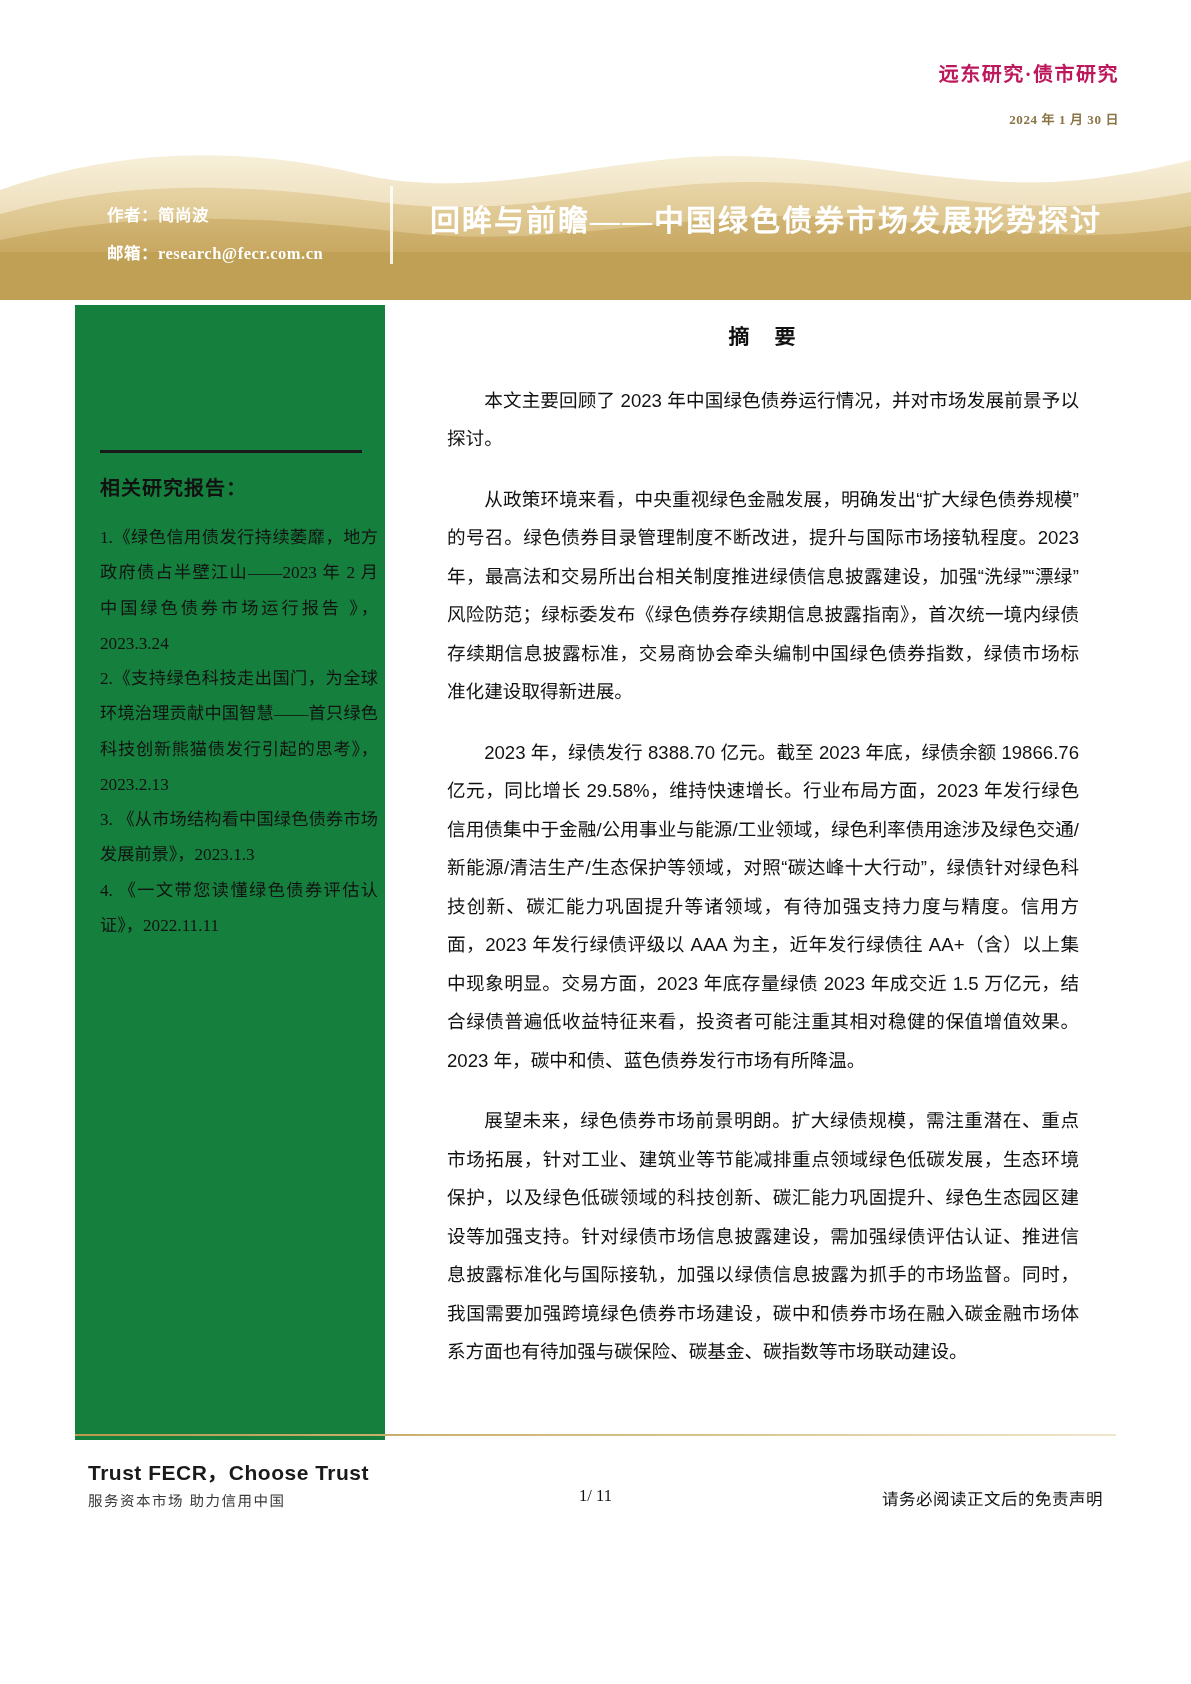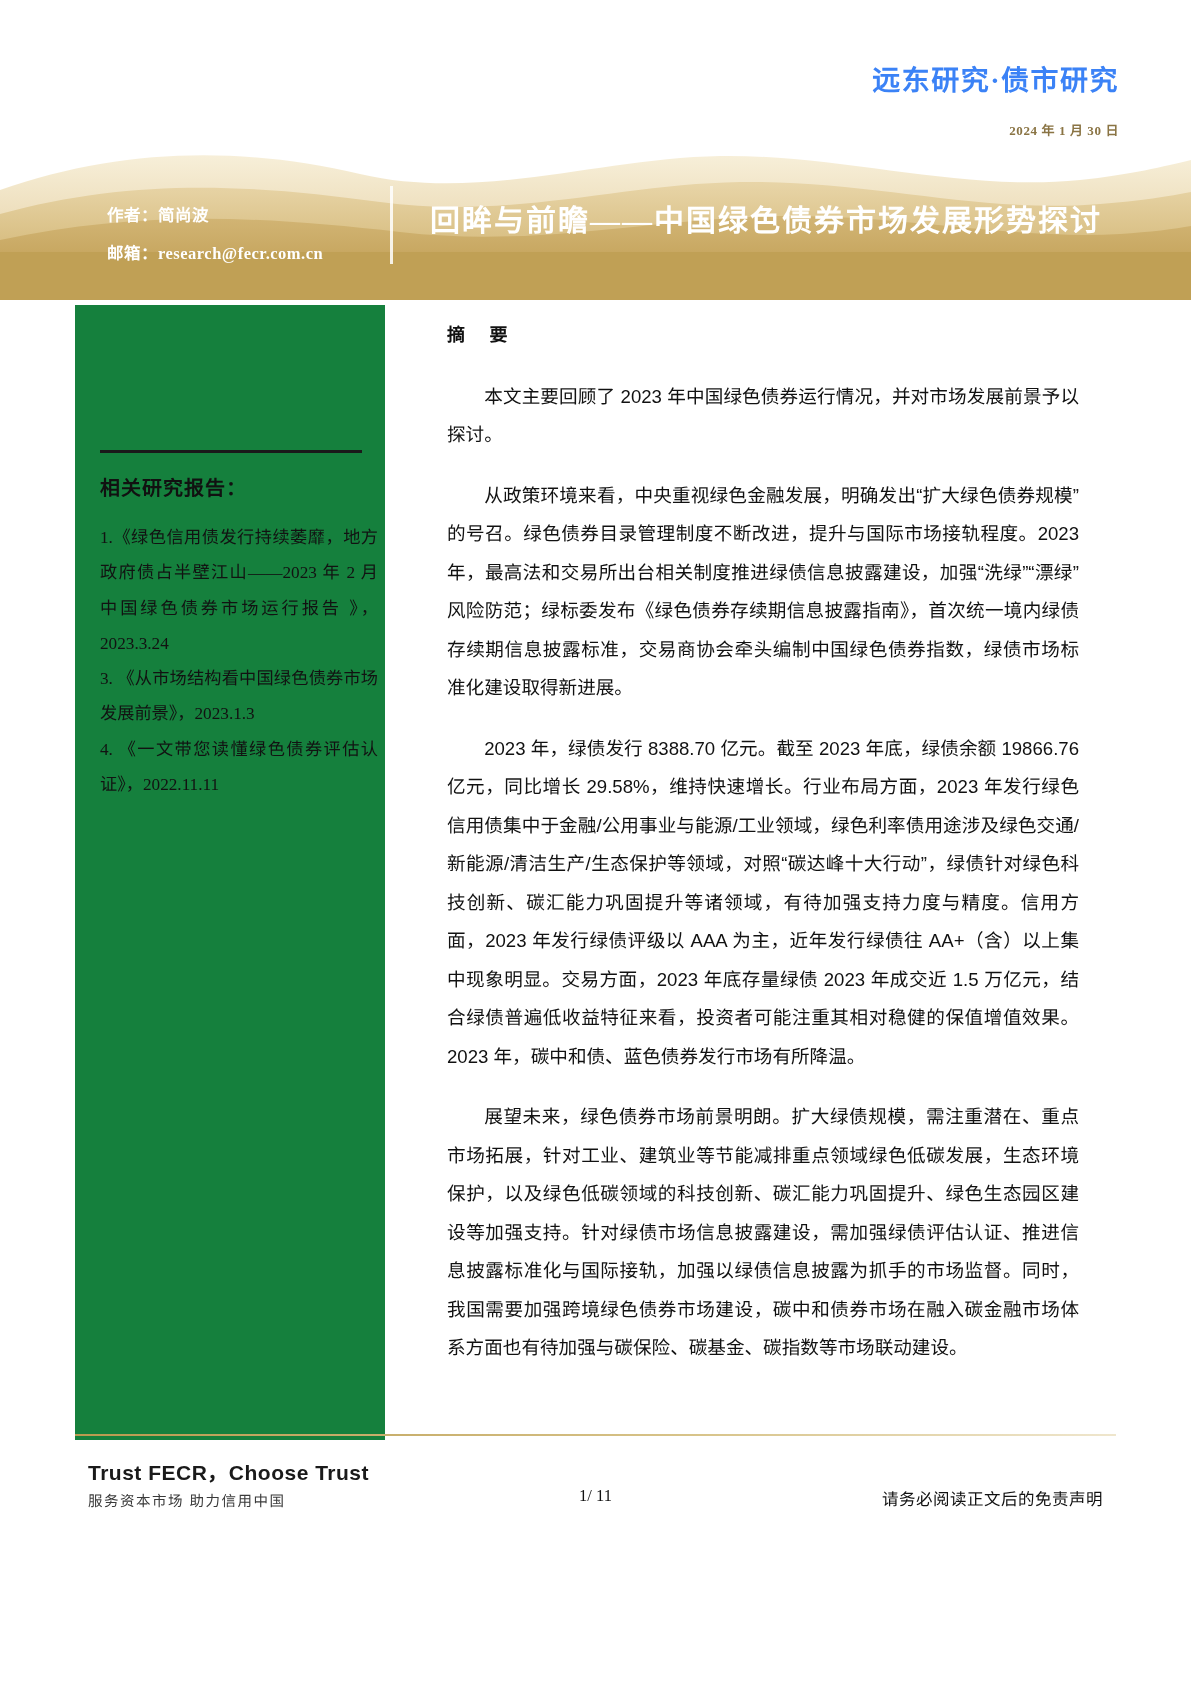--- a/index.html
+++ b/index.html
@@ -58,23 +58,23 @@
   }
 
   .header-right {
     position: absolute;
     right: 72px;
     top: 58px;
     text-align: right;
   }
   .header-series {
     font-family: "Liberation Serif", "DejaVu Serif", serif;
-    font-size: 28px;
-    font-weight: bold;
-    color: #3b82f6;
+    font-size: 20px;
+    font-weight: bold;
+    color: #be185d;
     letter-spacing: 1.5px;
   }
   .header-date {
     margin-top: 22px;
     font-family: "Liberation Serif", "DejaVu Serif", serif;
     font-size: 13px;
     font-weight: bold;
     color: #8a7444;
     letter-spacing: 0.6px;
   }
@@ -188,21 +188,22 @@
     padding: 0;
   }
 
   .main-col {
     position: absolute;
     left: 447px;
     top: 0;
     width: 640px;
   }
   .abstract-title {
-    font-size: 18px;
+    text-align: center;
+    font-size: 21px;
     font-weight: bold;
     letter-spacing: 10px;
     color: #111;
     margin: 20px 0 0 0;
     font-family: "Liberation Serif", "DejaVu Serif", serif;
   }
   .para {
     font-size: 18.6px;
     line-height: 2.07;
     color: #111;
@@ -317,20 +318,21 @@
   </div>
 </div>
 
 <div class="content">
 
   <aside class="sidebar">
     <div class="sidebar-rule"></div>
     <div class="sidebar-heading">相关研究报告：</div>
     <div class="sidebar-list">
       <p class="sidebar-item">1.《绿色信用债发行持续萎靡，地方政府债占半壁江山——2023 年 2 月中国绿色债券市场运行报告 》， 2023.3.24</p>
+      <p class="sidebar-item">2.《支持绿色科技走出国门，为全球环境治理贡献中国智慧——首只绿色科技创新熊猫债发行引起的思考》，2023.2.13</p>
       <p class="sidebar-item">3. 《从市场结构看中国绿色债券市场发展前景》，2023.1.3</p>
       <p class="sidebar-item">4. 《一文带您读懂绿色债券评估认证》，2022.11.11</p>
     </div>
   </aside>
 
   <main class="main-col">
     <h1 class="abstract-title">摘 要</h1>
     <p class="para first">本文主要回顾了 2023 年中国绿色债券运行情况，并对市场发展前景予以探讨。</p>
     <p class="para">从政策环境来看，中央重视绿色金融发展，明确发出“扩大绿色债券规模”的号召。绿色债券目录管理制度不断改进，提升与国际市场接轨程度。2023 年，最高法和交易所出台相关制度推进绿债信息披露建设，加强“洗绿”“漂绿”风险防范；绿标委发布《绿色债券存续期信息披露指南》，首次统一境内绿债存续期信息披露标准，交易商协会牵头编制中国绿色债券指数，绿债市场标准化建设取得新进展。</p>
     <p class="para">2023 年，绿债发行 8388.70 亿元。截至 2023 年底，绿债余额 19866.76 亿元，同比增长 29.58%，维持快速增长。行业布局方面，2023 年发行绿色信用债集中于金融/公用事业与能源/工业领域，绿色利率债用途涉及绿色交通/新能源/清洁生产/生态保护等领域，对照“碳达峰十大行动”，绿债针对绿色科技创新、碳汇能力巩固提升等诸领域，有待加强支持力度与精度。信用方面，2023 年发行绿债评级以 AAA 为主，近年发行绿债往 AA+（含）以上集中现象明显。交易方面，2023 年底存量绿债 2023 年成交近 1.5 万亿元，结合绿债普遍低收益特征来看，投资者可能注重其相对稳健的保值增值效果。2023 年，碳中和债、蓝色债券发行市场有所降温。</p>

